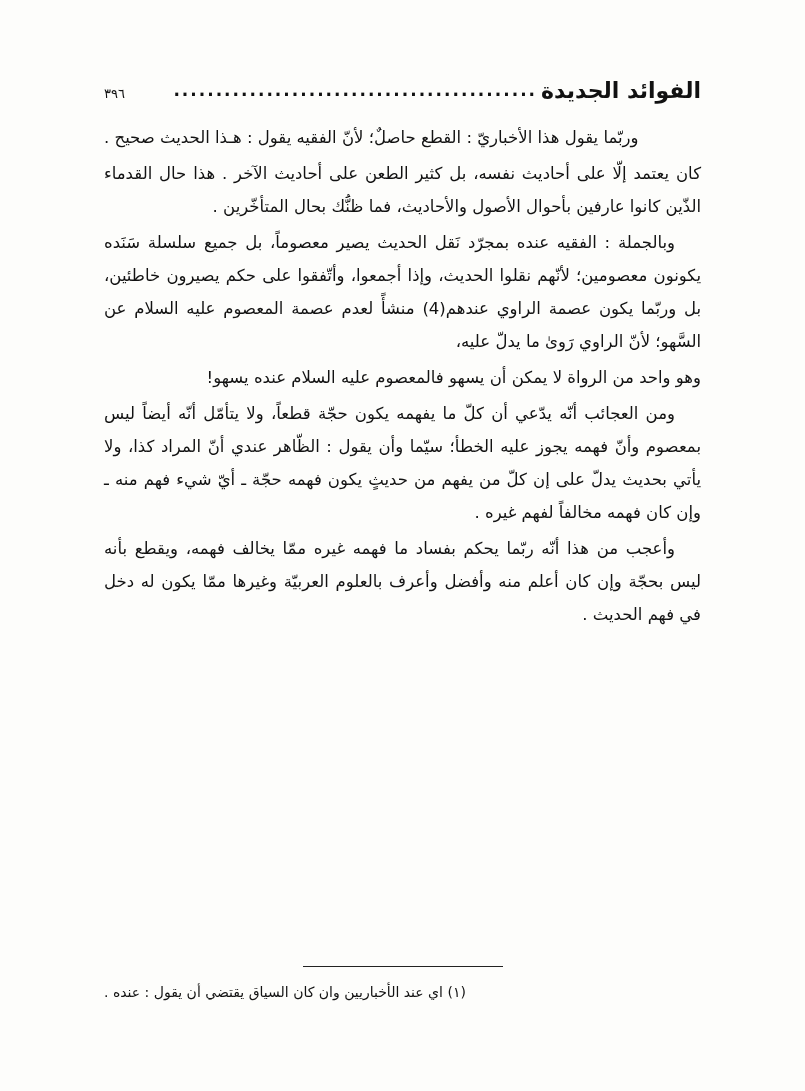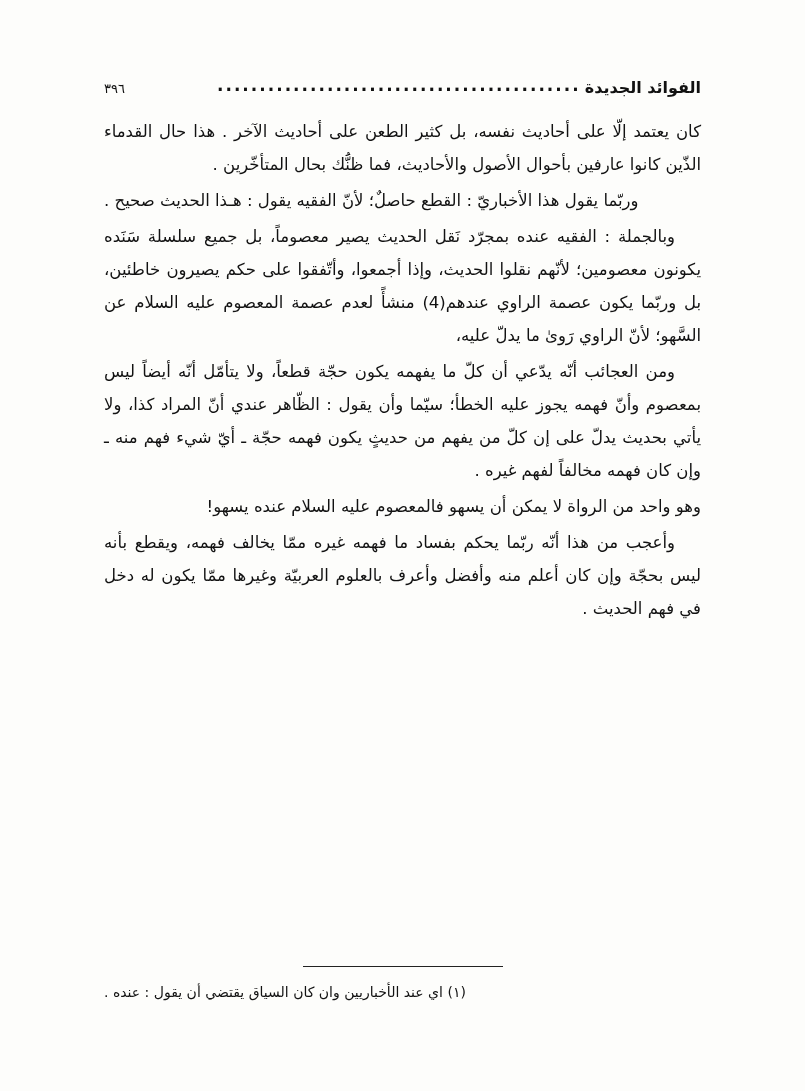--- a/index.html
+++ b/index.html
@@ -33,21 +33,21 @@
     flex-direction: row;
     align-items: baseline;
     width: 100%;
     font-size: 17px;
     font-weight: bold;
     color: #111;
     direction: rtl;
     white-space: nowrap;
   }
   .header-title {
-    font-size: 16px;
+    font-size: 22px;
     font-weight: bold;
     letter-spacing: 0px;
   }
   .header-dots {
     flex: 1 1 auto;
     overflow: hidden;
     margin: 0 4px;
     font-size: 17px;
     line-height: 17px;
     letter-spacing: 2px;
@@ -111,25 +111,25 @@
 
   <div class="page-inner">
 
     <div class="header">
       <span class="header-title">الفوائد الجديدة</span>
       <span class="header-dots">...........................................</span>
       <span class="header-page">٣٩٦</span>
     </div>
 
     <div class="body">
+      <p class="para indent last-center">وربّما يقول هذا الأخباريّ : القطع حاصلٌ؛ لأنّ الفقيه يقول : هـذا الحديث صحيح .</p>
       <p class="para">كان يعتمد إلّا على أحاديث نفسه، بل كثير الطعن على أحاديث الآخر . هذا حال القدماء الذّين كانوا عارفين بأحوال الأصول والأحاديث، فما ظنُّك بحال المتأخّرين .</p>
-      <p class="para indent last-center">وربّما يقول هذا الأخباريّ : القطع حاصلٌ؛ لأنّ الفقيه يقول : هـذا الحديث صحيح .</p>
       <p class="para indent">وبالجملة : الفقيه عنده بمجرّد نَقل الحديث يصير معصوماً، بل جميع سلسلة سَنَده يكونون معصومين؛ لأنّهم نقلوا الحديث، وإذا أجمعوا، وأتّفقوا على حكم يصيرون خاطئين، بل وربّما يكون عصمة الراوي عندهم(4) منشأً لعدم عصمة المعصوم عليه السلام عن السَّهو؛ لأنّ الراوي رَوىٰ ما يدلّ عليه،</p>
+      <p class="para">وهو واحد من الرواة لا يمكن أن يسهو فالمعصوم عليه السلام عنده يسهو!</p>
       <p class="para indent">ومن العجائب أنّه يدّعي أن كلّ ما يفهمه يكون حجّة قطعاً، ولا يتأمّل أنّه أيضاً ليس بمعصوم وأنّ فهمه يجوز عليه الخطأ؛ سيّما وأن يقول : الظّاهر عندي أنّ المراد كذا، ولا يأتي بحديث يدلّ على إن كلّ من يفهم من حديثٍ يكون فهمه حجّة ـ أيّ شيء فهم منه ـ وإن كان فهمه مخالفاً لفهم غيره .</p>
-      <p class="para">وهو واحد من الرواة لا يمكن أن يسهو فالمعصوم عليه السلام عنده يسهو!</p>
       <p class="para indent">وأعجب من هذا أنّه ربّما يحكم بفساد ما فهمه غيره ممّا يخالف فهمه، ويقطع بأنه ليس بحجّة وإن كان أعلم منه وأفضل وأعرف بالعلوم العربيّة وغيرها ممّا يكون له دخل في فهم الحديث .</p>
     </div>
 
   </div>
 
   <div class="footnote-area">
     <div class="footnote-rule"></div>
     <div class="footnote-text">(١) اي عند الأخباريين وان كان السياق يقتضي أن يقول : عنده .</div>
   </div>
 

